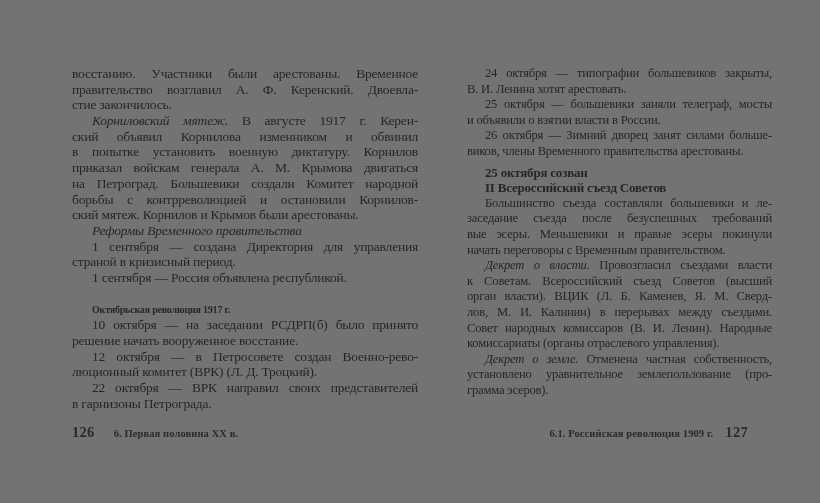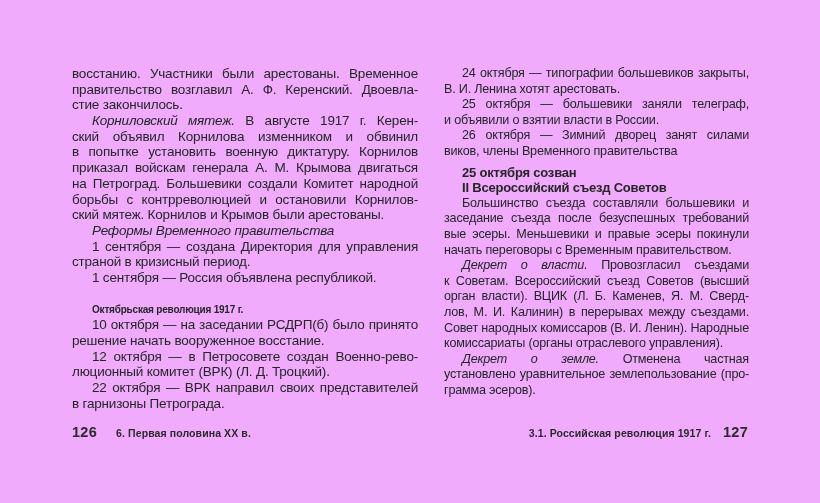--- a/index.html
+++ b/index.html
@@ -1,27 +1,27 @@
 <!DOCTYPE html>
 <html><head>
 <meta charset="utf-8">
 <style>
   html, body { margin: 0; padding: 0; background: #ffffff; }
   .spread {
     position: relative;
     width: 820px;
     height: 503px;
-    background: #f0abfc;
-    font-family: Liberation Sans, sans-serif;
+    background: #737373;
+    font-family: Liberation Serif, serif;
     color: #262626;
     overflow: hidden;
   }
   .col { position: absolute; top: 66px; letter-spacing: -0.2px; }
   .col.left  { left: 72px;  width: 346px; font-size: 13.5px; line-height: 15.7px; }
-  .col.right { left: 444px; width: 305px; font-size: 12.6px; line-height: 15.6px; }
+  .col.right { left: 467px; width: 305px; font-size: 12.6px; line-height: 15.6px; }
 
   .line { height: 15.7px; overflow: hidden; text-align: left; }
   .col.right .line { height: 15.6px; }
   .line.just { text-align: justify; }
   .line.just::after { content: ""; display: inline-block; width: 100%; height: 0; vertical-align: top; }
   .line.ind { text-indent: 20px; }
   .col.right .line.ind { text-indent: 18px; }
   .it { font-style: italic; margin-top: 23px; }
 
   .block.heading .line { font-weight: 700; }
@@ -120,16 +120,16 @@
         <div class="line"><span>грамма эсеров).</span></div>
       </div>
     </div>
 
   <div class="footer footer-left">
     <span class="pnum">126</span>
     <span class="plabel">6. Первая половина XX в.</span>
   </div>
 
   <div class="footer footer-right">
-    <span class="plabel">3.1. Российская революция 1917 г.</span>
+    <span class="plabel">6.1. Российская революция 1909 г.</span>
     <span class="pnum">127</span>
   </div>
 </div>
 
 </body></html>

